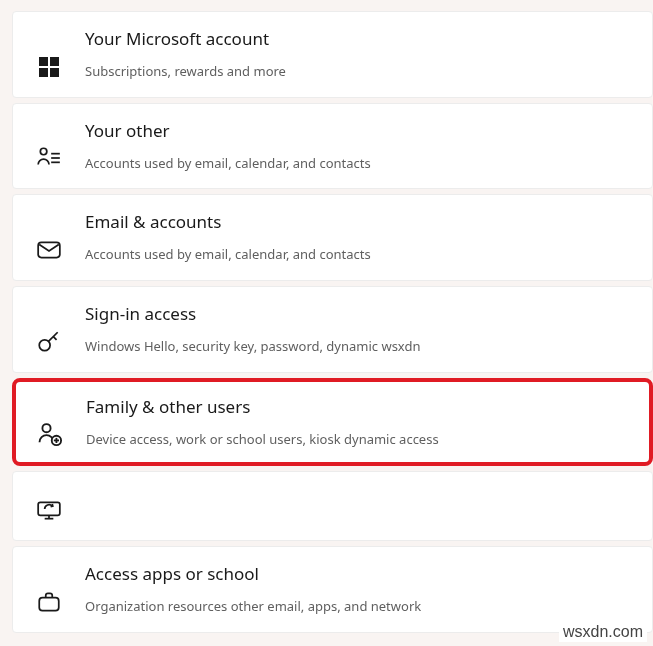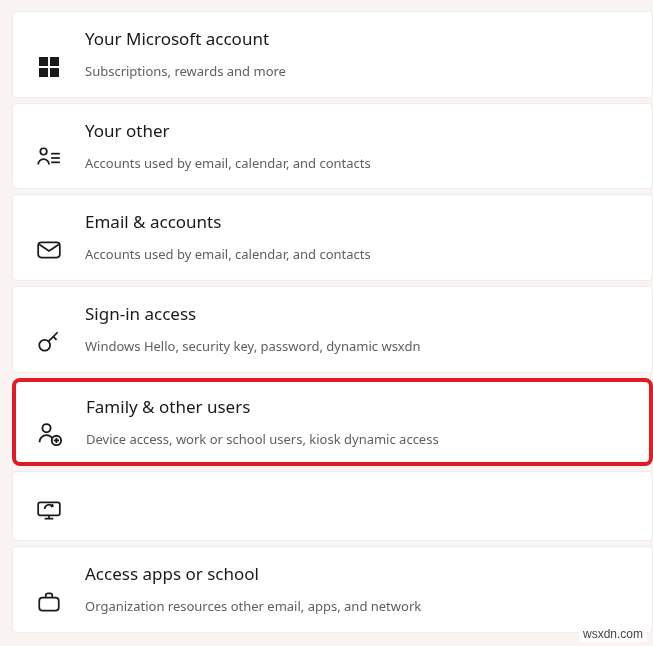--- a/index.html
+++ b/index.html
@@ -53,21 +53,21 @@
     font-size: 13px;
     font-weight: 400;
     color: #5f5f5f;
     line-height: 1.35;
     margin-top: 13px;
   }
   .watermark {
     position: absolute;
     right: 6px;
     bottom: 4px;
-    font-size: 12px;
+    font-size: 16px;
     color: #444;
     background: #fff;
     padding: 1px 4px;
     font-family: Arial, sans-serif;
   }
   svg { display: block; }
 </style>
 </head>
 <body>
 

